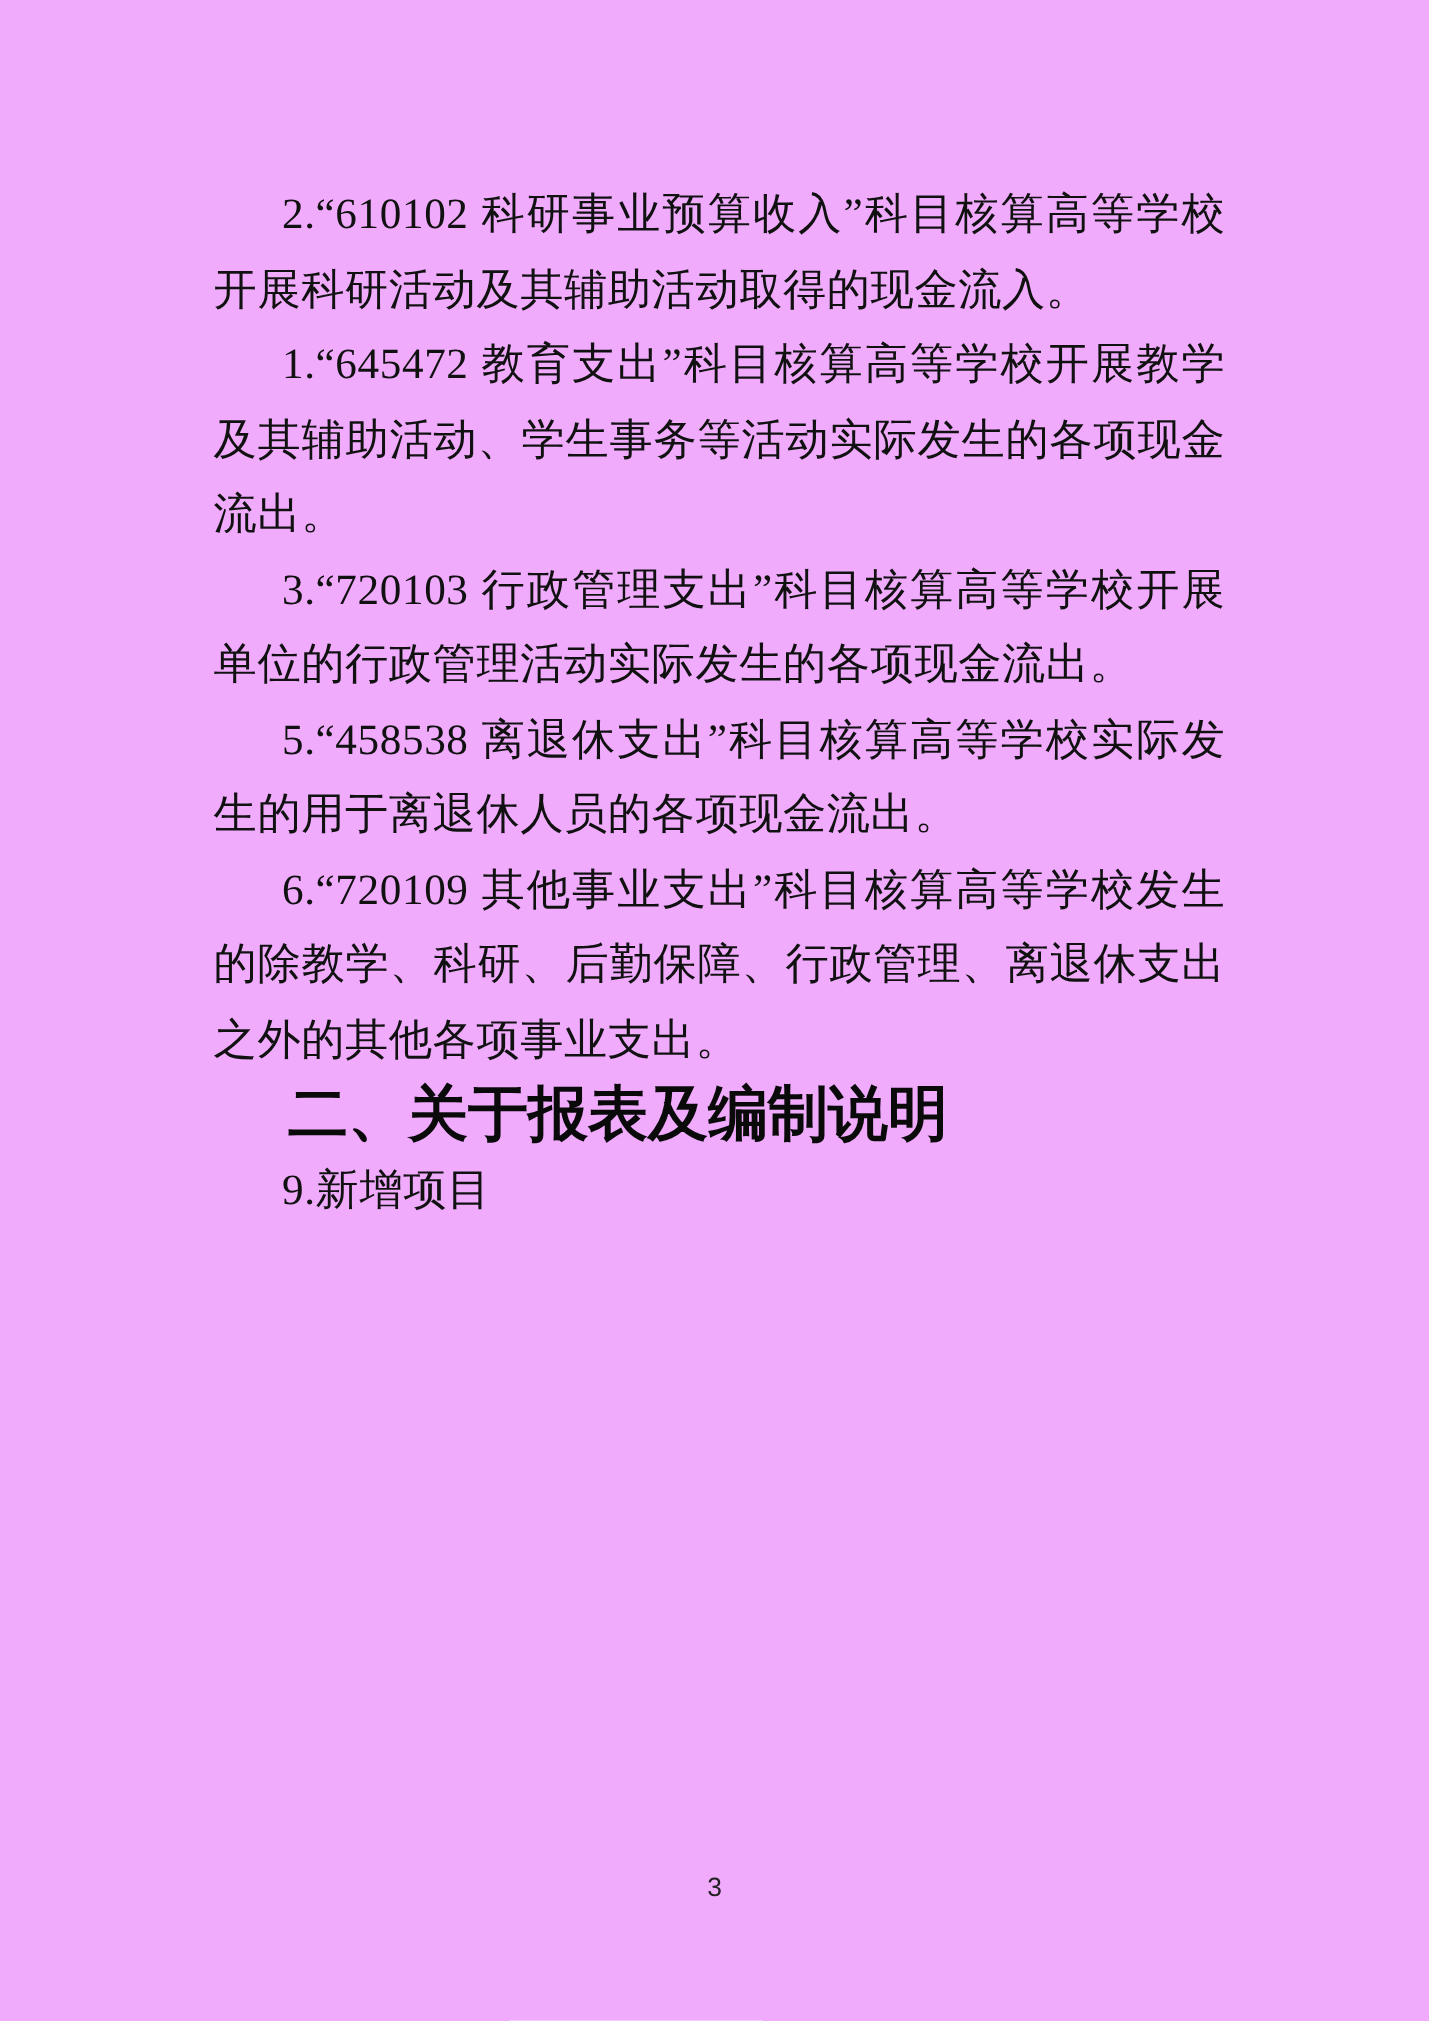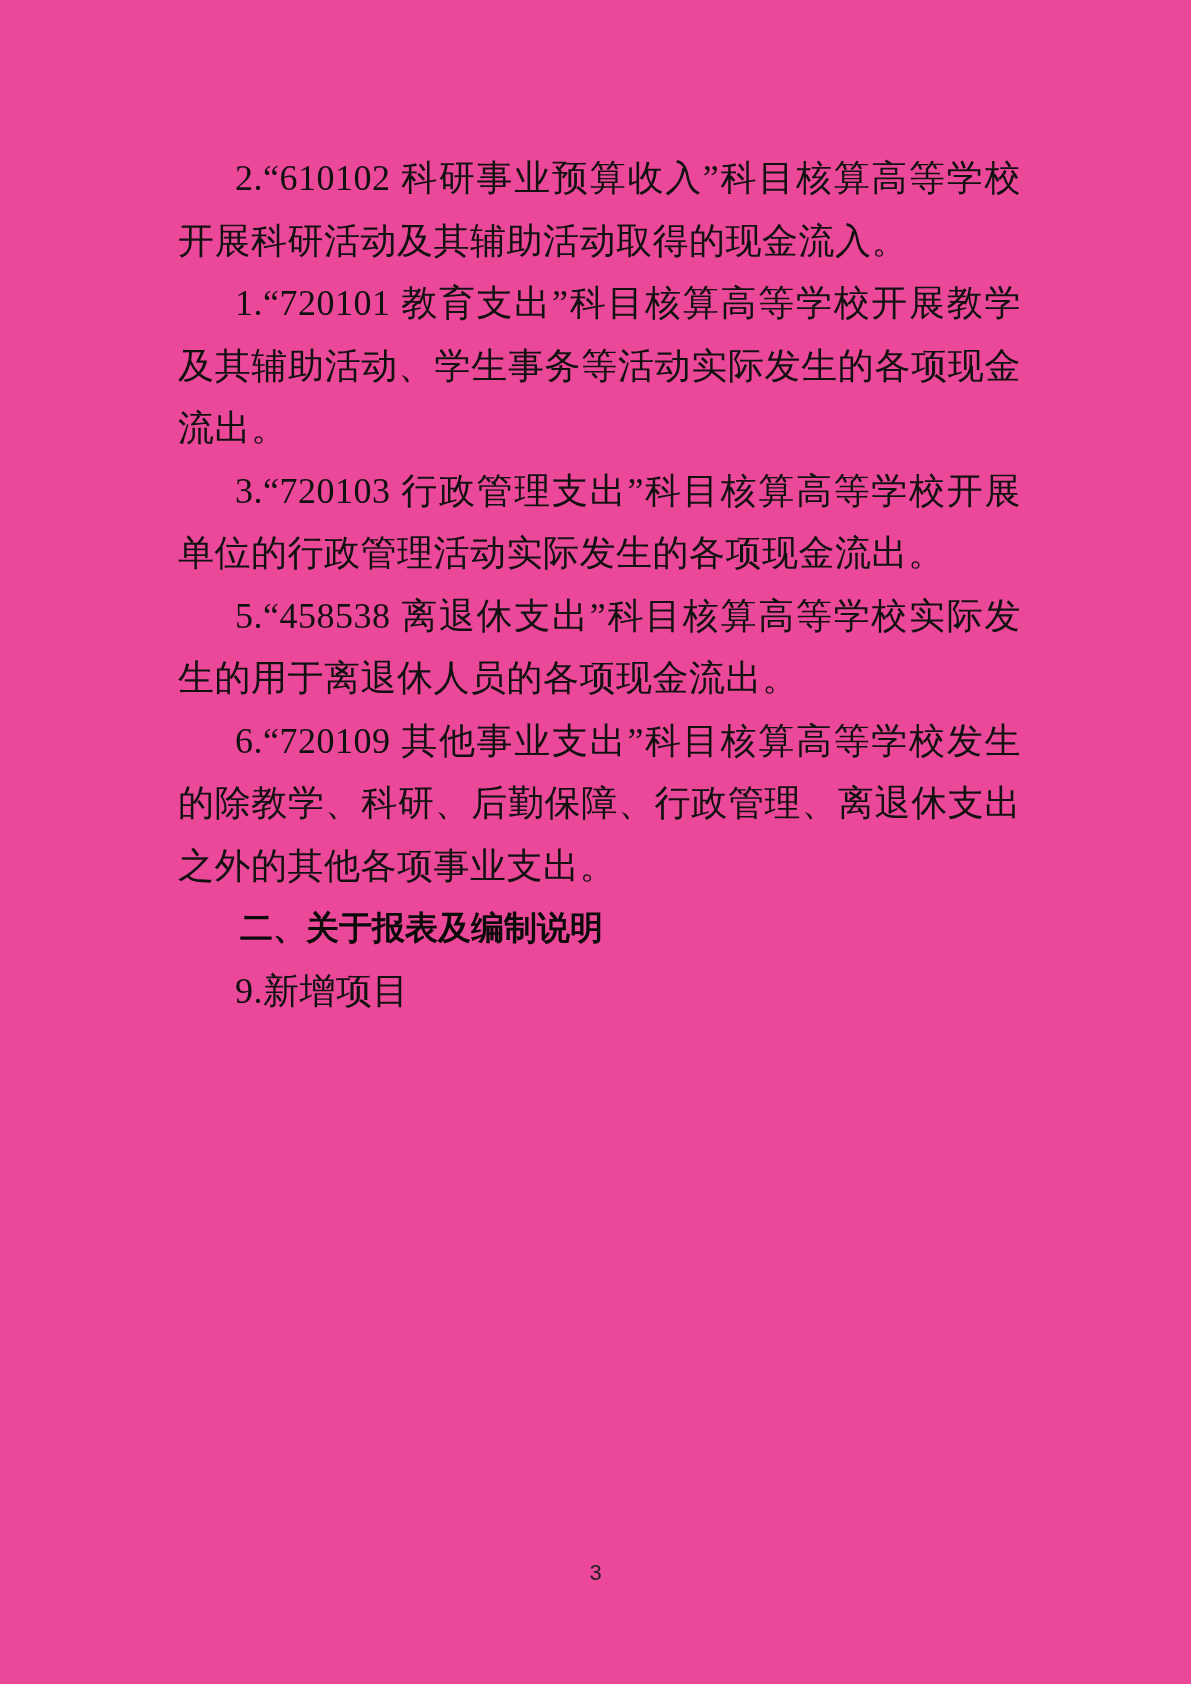--- a/index.html
+++ b/index.html
@@ -4,21 +4,21 @@
   <style>
     html, body {
       margin: 0;
       padding: 0;
       background: #ffffff;
     }
     .page {
       position: relative;
       width: 1191px;
       height: 1684px;
-      background: #ec4899;
+      background: #f0abfc;
       overflow: hidden;
       font-family: "Liberation Serif", "DejaVu Serif", serif;
       color: #111111;
     }
     .content {
       position: absolute;
       left: 178px;
       top: 147px;
       width: 843px;
     }
@@ -29,21 +29,21 @@
       text-align: justify;
       text-justify: inter-ideograph;
       text-indent: 57px;
       font-family: "Liberation Serif", "DejaVu Serif", serif;
       font-weight: normal;
       letter-spacing: 0.5px;
       word-break: break-all;
     }
     .heading {
       margin: 0;
-      font-size: 33px;
+      font-size: 50px;
       line-height: 62.5px;
       text-indent: 62px;
       font-weight: bold;
       font-family: "Liberation Sans", "DejaVu Sans", sans-serif;
       color: #0a0a0a;
     }
     .footer {
       position: absolute;
       left: 0;
       top: 1558px;
@@ -54,21 +54,21 @@
       font-family: "Liberation Sans", "DejaVu Sans", sans-serif;
       color: #222222;
     }
   </style>
 </head>
 <body>
 
 <div class="page">
   <div class="content">
       <p class="para">2.“610102 科研事业预算收入”科目核算高等学校开展科研活动及其辅助活动取得的现金流入。</p>
-      <p class="para">1.“720101 教育支出”科目核算高等学校开展教学及其辅助活动、学生事务等活动实际发生的各项现金流出。</p>
+      <p class="para">1.“645472 教育支出”科目核算高等学校开展教学及其辅助活动、学生事务等活动实际发生的各项现金流出。</p>
       <p class="para">3.“720103 行政管理支出”科目核算高等学校开展单位的行政管理活动实际发生的各项现金流出。</p>
       <p class="para">5.“458538 离退休支出”科目核算高等学校实际发生的用于离退休人员的各项现金流出。</p>
       <p class="para">6.“720109 其他事业支出”科目核算高等学校发生的除教学、科研、后勤保障、行政管理、离退休支出之外的其他各项事业支出。</p>
       <p class="heading">二、关于报表及编制说明</p>
       <p class="para">9.新增项目</p>
     </div>
   <div class="footer">3</div>
 </div>
 
 </body></html>

